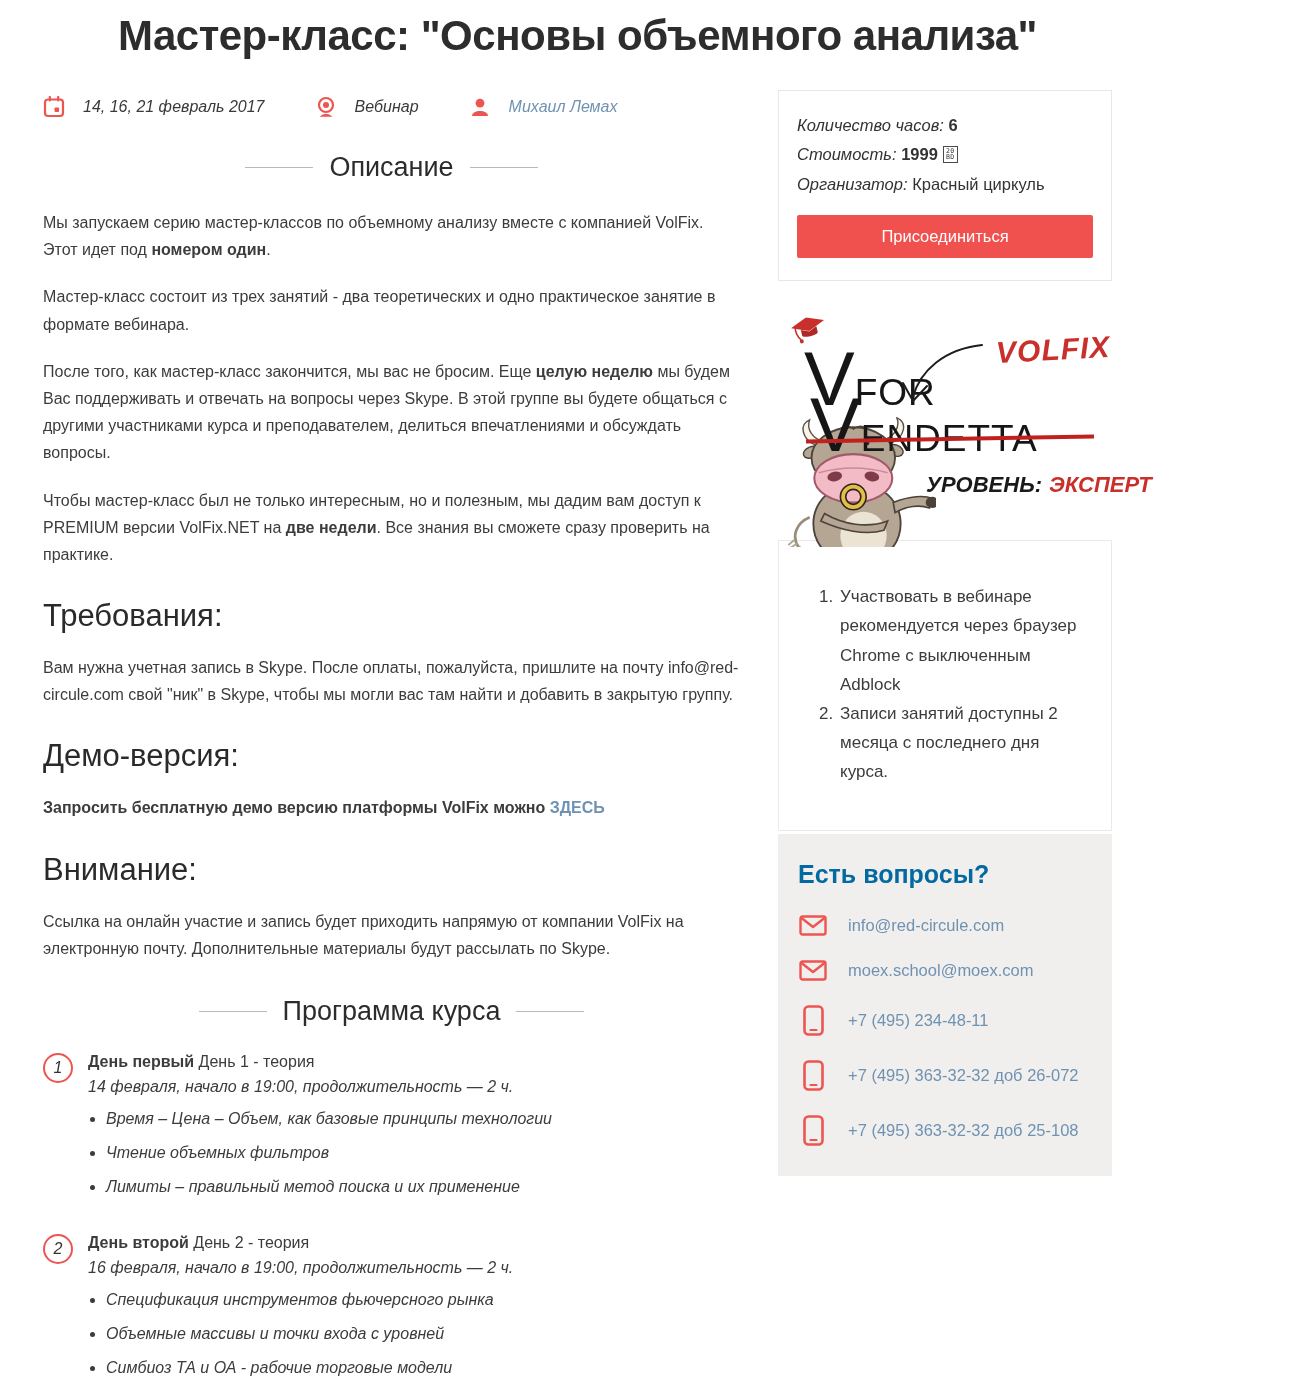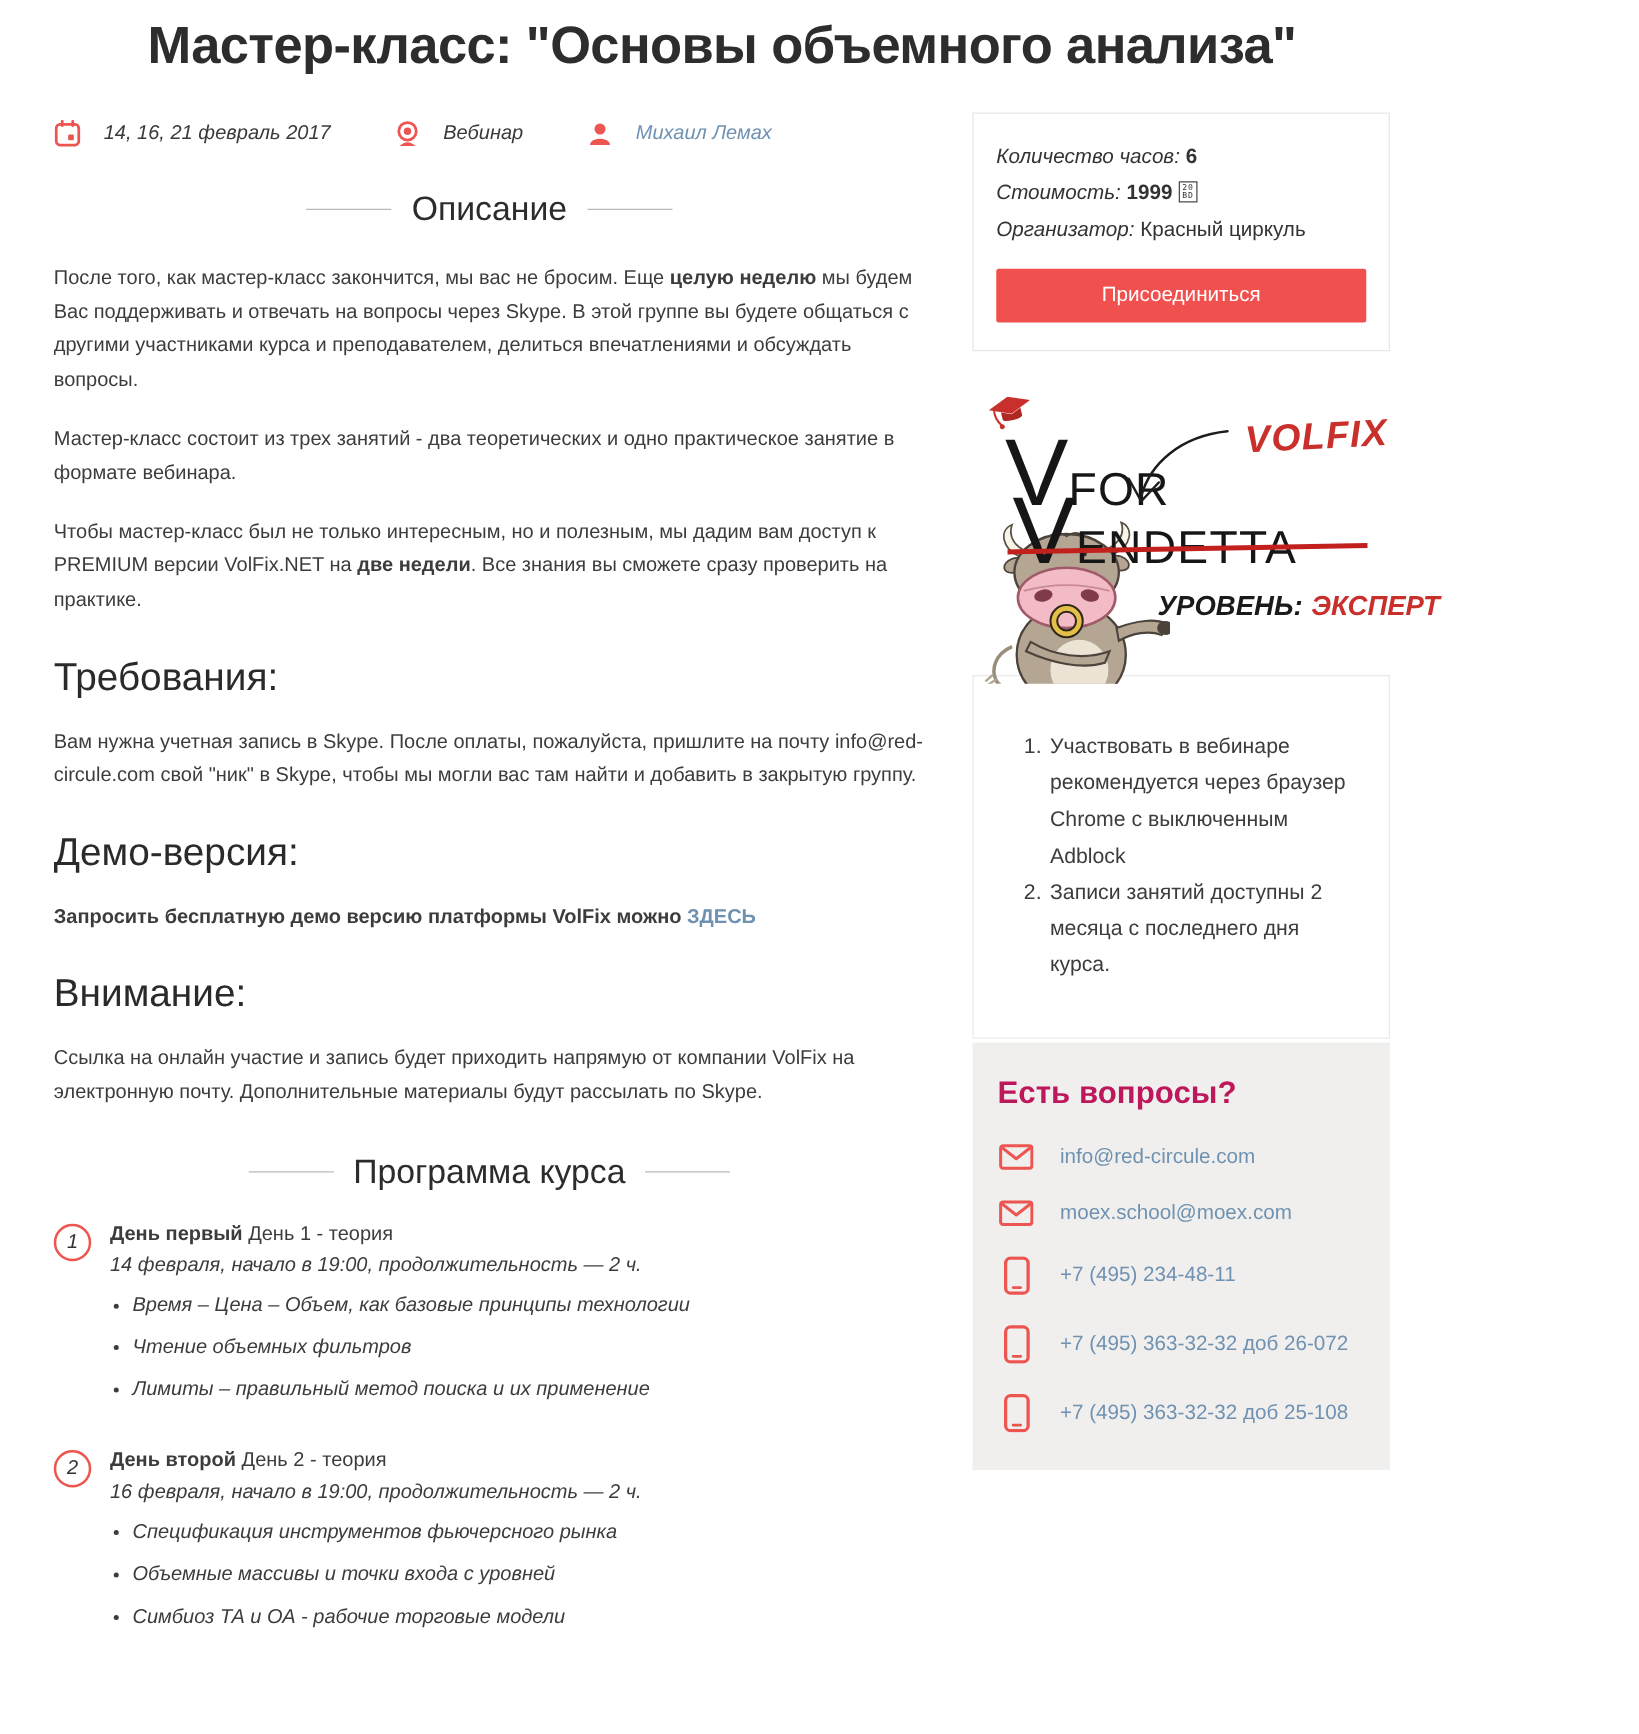--- a/index.html
+++ b/index.html
@@ -82,21 +82,21 @@
   .level .val { color:#c9302c; }
   .bull-svg { position:absolute; left:0; top:92px; }
 
   
   .notes-box { border:1px solid #eaeaea; padding:24px 14px 26px 16px; position:relative; z-index:1; background:#fff; }
   .notes-box ol { margin:17px; padding-left:26px; font-size:17px; line-height:1.72; color:#3c3c3c; }
   .notes-box li { padding-left:2px; }
 
   
   .contact-box { background:#f0efee; padding:26px 20px 6px; margin-top:3px; }
-  .contact-head { font-size:25px; margin:0 0 26px; color:#be185d; font-weight:700; }
+  .contact-head { font-size:25px; margin:0 0 26px; color:#0369a1; font-weight:700; }
   .c-row { display:flex; align-items:center; margin-bottom:24px; }
   .c-icon { width:30px; display:flex; justify-content:center; margin-right:20px; flex-shrink:0; }
   .c-link { font-size:16.5px; color:#6f92b2; text-decoration:none; }
 </style>
 </head>
 <body>
 
 <div class="container">
 
   <h1 class="page-title">Мастер-класс: "Основы объемного анализа"</h1>
@@ -133,24 +133,25 @@
               <circle cx="11" cy="7.2" r="4.4" fill="#ed5551"></circle>
               <path d="M3,20 C3,13.2 19,13.2 19,20 Z" fill="#ed5551"></path>
             </svg>
           </span>
           <a href="#" class="author-link">Михаил Лемах</a>
         </span>
       </div>
 
       <div class="section-head">Описание</div>
 
+      <p class="body-p"><span>Мы запускаем серию мастер-классов по объемному анализу вместе с компанией VolFix. Этот идет под </span><b>номером один</b><span>.</span></p>
+
+      <p class="body-p">Мастер-класс состоит из трех занятий - два теоретических и одно практическое занятие в формате вебинара.</p>
 
       <p class="body-p"><span>После того, как мастер-класс закончится, мы вас не бросим. Еще </span><b>целую неделю</b><span> мы будем Вас поддерживать и отвечать на вопросы через Skype. В этой группе вы будете общаться с другими участниками курса и преподавателем, делиться впечатлениями и обсуждать вопросы.</span></p>
-
-      <p class="body-p">Мастер-класс состоит из трех занятий - два теоретических и одно практическое занятие в формате вебинара.</p>
 
       <p class="body-p"><span>Чтобы мастер-класс был не только интересным, но и полезным, мы дадим вам доступ к PREMIUM версии VolFix.NET на </span><b>две недели</b><span>. Все знания вы сможете сразу проверить на практике.</span></p>
 
       <h2 class="big-head">Требования:</h2>
       <p class="body-p">Вам нужна учетная запись в Skype. После оплаты, пожалуйста, пришлите на почту info@red-circule.com свой "ник" в Skype, чтобы мы могли вас там найти и добавить в закрытую группу.</p>
 
       <h2 class="big-head">Демо-версия:</h2>
       <p class="body-p demo-line"><span>Запросить бесплатную демо версию платформы VolFix можно </span><a href="#" class="inline-link">ЗДЕСЬ</a></p>
 
       <h2 class="big-head">Внимание:</h2>

